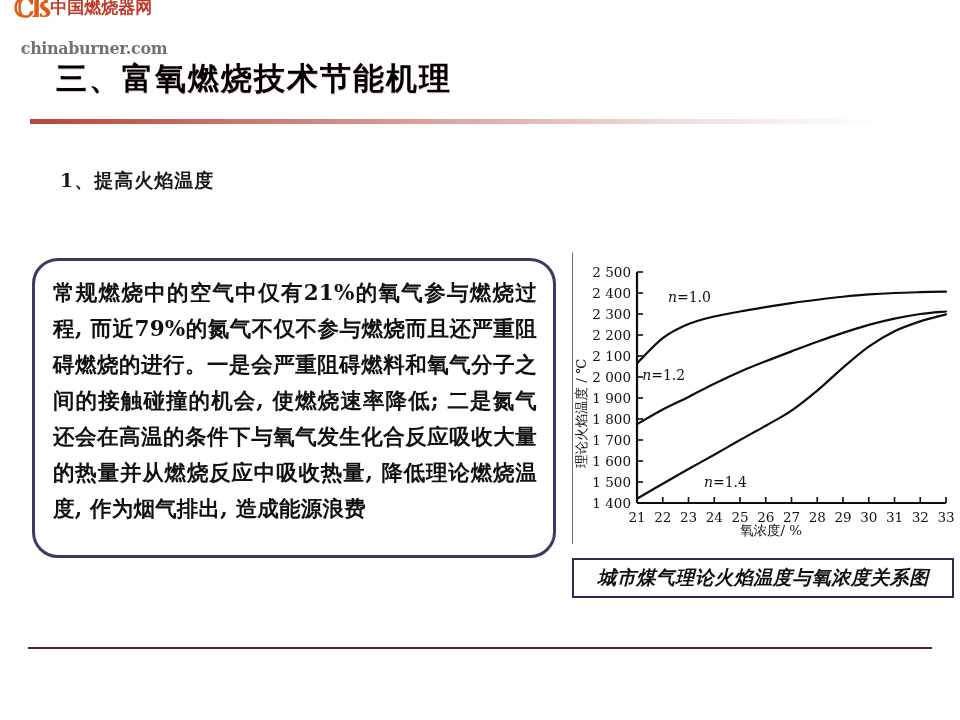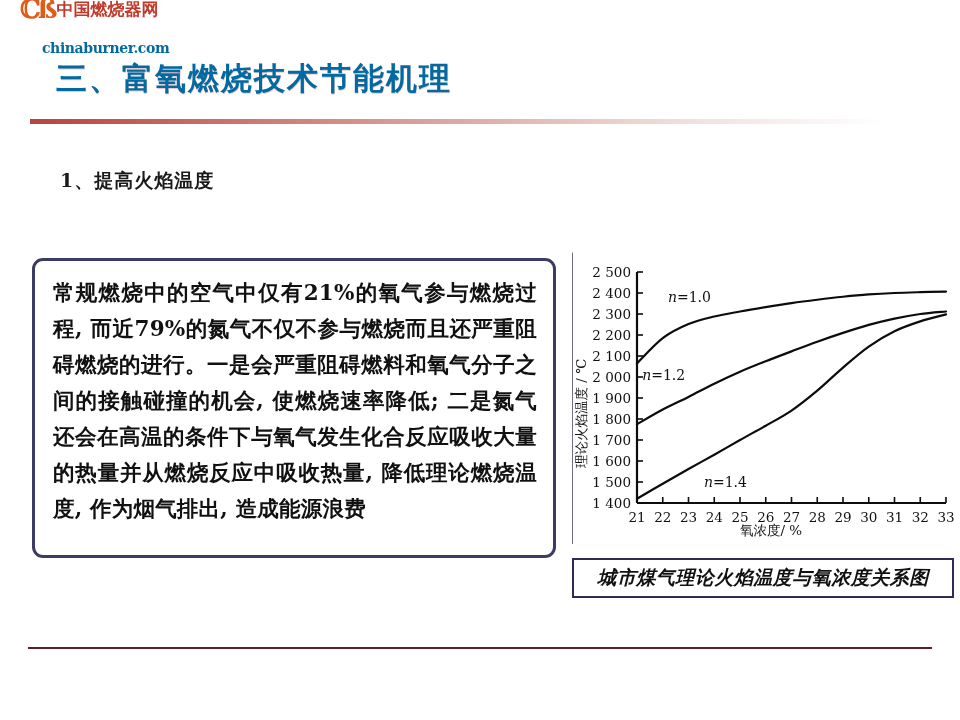--- a/index.html
+++ b/index.html
@@ -9,27 +9,28 @@
     height: 720px;
     background: #ffffff;
     font-family: "DejaVu Sans", "Liberation Sans", sans-serif;
     overflow: hidden;
     position: relative;
   }
 
   
   #logo {
     position: absolute;
-    left: 20px;
+    left: 8px;
     top: 6px;
     width: 150px;
     height: 40px;
     display: flex;
     flex-direction: column;
     justify-content: center;
+    align-items: center;
   }
   #logo .logo-row {
     display: flex;
     align-items: center;
     line-height: 1;
   }
   #logo .logo-mark {
     font-family: "DejaVu Serif", "Liberation Serif", serif;
     font-size: 26px;
     font-weight: bold;
@@ -40,38 +41,38 @@
   }
   #logo .logo-cn {
     font-size: 17px;
     font-weight: bold;
     color: #c0392b;
     letter-spacing: 0px;
     text-shadow: 1px 1px 0 rgba(255,255,255,.85);
   }
   #logo .logo-en {
     font-family: "DejaVu Serif", "Liberation Serif", serif;
-    font-size: 14px;
+    font-size: 16px;
     font-weight: bold;
-    color: #0369a1;
+    color: #737373;
     letter-spacing: -0.4px;
     margin-top: 18px;
     margin-left: 22px;
     text-shadow: 1px 1px 0 rgba(255,255,255,.85);
   }
 
   
   #slide-title {
     position: absolute;
     left: 56px;
     top: 58px;
     font-family: "DejaVu Serif", "Liberation Serif", serif;
     font-size: 31px;
     font-weight: 600;
-    color: #0369a1;
+    color: #000000;
     letter-spacing: 2px;
     white-space: nowrap;
     text-shadow: 0.5px 0.5px 0 rgba(176,40,43,.25);
   }
 
   
   #title-rule {
     position: absolute;
     left: 30px;
     top: 119px;
@@ -94,21 +95,21 @@
   }
 
   
   #body-box {
     position: absolute;
     left: 32px;
     top: 258px;
     width: 524px;
     height: 300px;
     border: 3px solid #3b3b63;
-    border-radius: 11px;
+    border-radius: 26px;
     background: #ffffff;
     padding: 14px 16px 10px 18px;
   }
   #body-text {
     font-family: "DejaVu Serif", "Liberation Serif", serif;
     font-size: 21.5px;
     font-weight: 600;
     line-height: 36px;
     color: #111111;
     letter-spacing: 0.2px;

